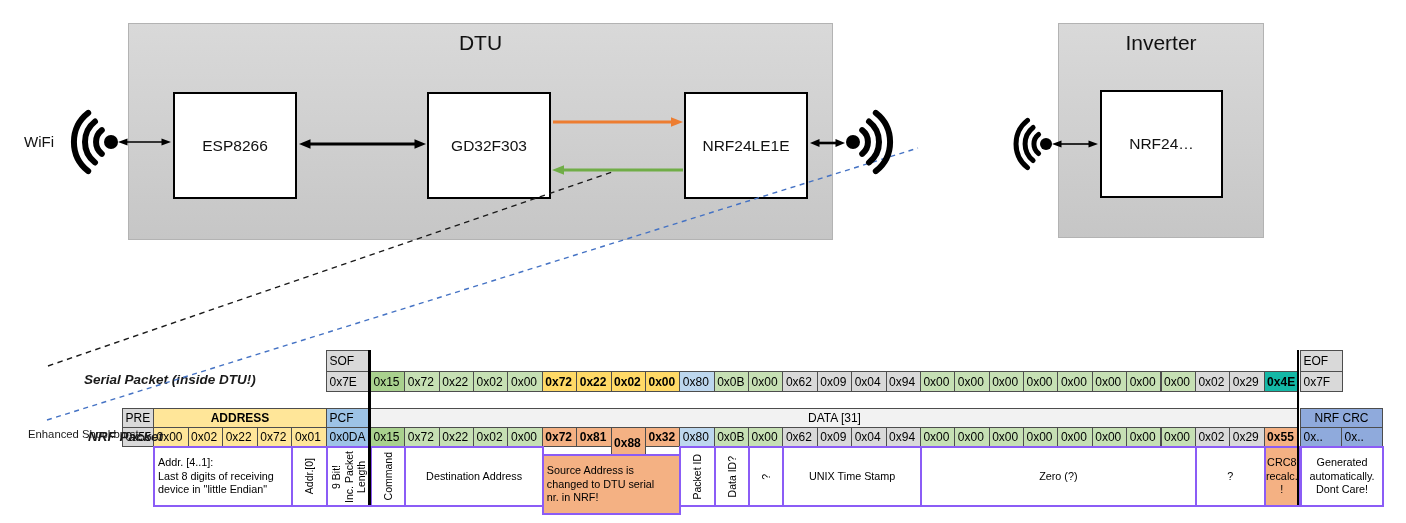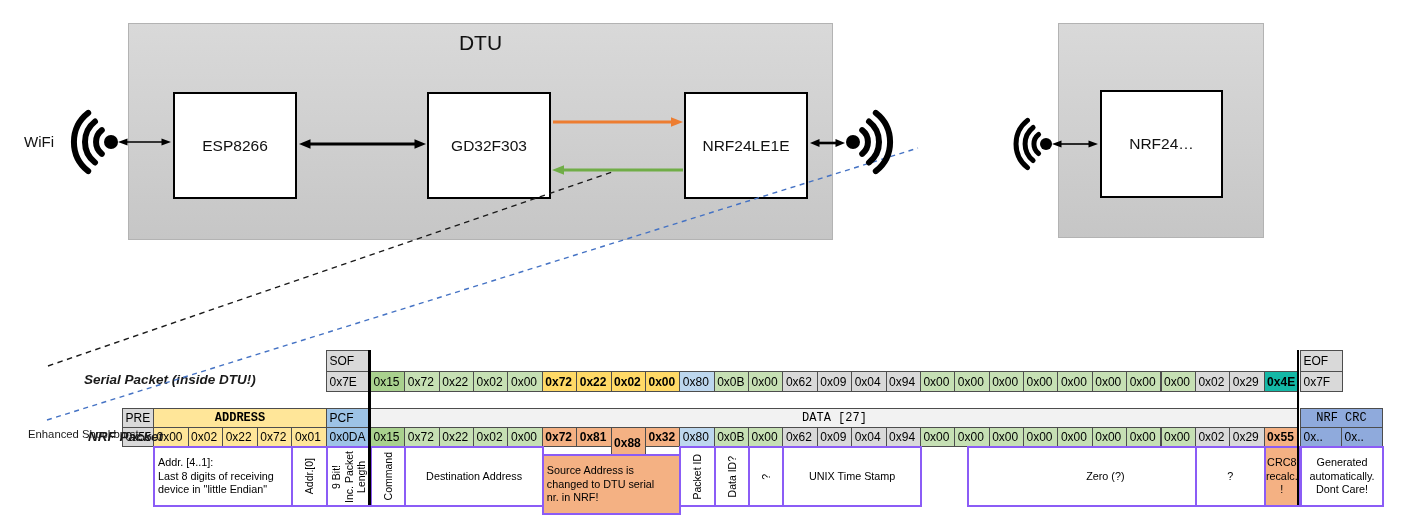--- a/index.html
+++ b/index.html
@@ -9,21 +9,21 @@
   .gbox{position:absolute;background:linear-gradient(180deg,#d9d9d9 0%,#cfcfcf 55%,#c6c6c6 100%);
         border:1px solid #b3b3b3;box-sizing:border-box;}
   .gtitle{position:absolute;font-size:21px;color:#111;text-align:center;}
   .comp{position:absolute;background:#fff;border:2px solid #000;box-sizing:border-box;
         display:flex;align-items:center;justify-content:center;font-size:15.5px;color:#111;}
   #overlay{position:absolute;left:0;top:0;z-index:6;pointer-events:none;}
   
   .cell{position:absolute;box-sizing:border-box;border:1px solid #4d4d4d;background:#fff;
         font-size:12px;color:#000;line-height:1.0;display:flex;align-items:center;
         padding-left:2.5px;white-space:pre-line;z-index:2;}
-  .cell.center{justify-content:center;padding-left:0;font-family:Liberation Mono, monospace;}
+  .cell.center{justify-content:center;padding-left:0;}
   .cell.bold{font-weight:700;}
   .ann{position:absolute;box-sizing:border-box;border:2px solid #8b5cf6;background:#fff;
        font-size:10.8px;color:#000;line-height:1.28;display:flex;align-items:center;
        justify-content:center;text-align:center;white-space:pre-line;z-index:2;}
   .ann.left{justify-content:flex-start;text-align:left;padding:1px 3px;}
   .vtext{writing-mode:vertical-rl;transform:rotate(180deg);white-space:pre-line;
          text-align:center;font-size:10.5px;line-height:1.2;}
   
   .c-gray{background:#d9d9d9;}  .c-band{background:#f2f2f2;}
   .c-green{background:#c6e0b4;} .c-green2{background:#a9d18e;}
@@ -38,20 +38,21 @@
 </style>
 </head>
 <body>
 
 <div id="canvas">
 
   <div class="gbox" style="left:128px;top:23px;width:705px;height:217px;"></div>
   <div class="gtitle" style="left:128px;top:31px;width:705px;">DTU</div>
 
   <div class="gbox" style="left:1058px;top:23px;width:206px;height:215px;"></div>
+  <div class="gtitle" style="left:1058px;top:31px;width:206px;">Inverter</div>
 
   <div class="wifi-lab" style="left:24px;top:133px;">WiFi</div>
 
   <div class="comp" style="left:173px;top:92px;width:124px;height:107px;">ESP8266</div>
   <div class="comp" style="left:427px;top:92px;width:124px;height:107px;">GD32F303</div>
   <div class="comp" style="left:684px;top:92px;width:124px;height:107px;">NRF24LE1E</div>
   <div class="comp" style="left:1100px;top:90px;width:123px;height:108px;">NRF24…</div>
 
   <svg id="overlay" width="1406" height="523" viewBox="0 0 1406 523">
 
@@ -153,21 +154,21 @@
       <div class="cell c-gray" style="left: 122px; top: 408px; width: 32px; height: 20px;">PRE</div>
       <div class="cell c-gray" style="left: 122px; top: 427px; width: 32px; height: 20px;">0x55</div>
       <div class="cell c-yellow center bold" style="left: 153px; top: 408px; width: 174px; height: 20px;">ADDRESS</div>
       <div class="cell c-yellow" style="left: 153px; top: 427px; width: 35.6px; height: 20px;">0x00</div>
       <div class="cell c-yellow" style="left: 187.6px; top: 427px; width: 35.6px; height: 20px;">0x02</div>
       <div class="cell c-yellow" style="left: 222.2px; top: 427px; width: 35.6px; height: 20px;">0x22</div>
       <div class="cell c-yellow" style="left: 256.8px; top: 427px; width: 35.6px; height: 20px;">0x72</div>
       <div class="cell c-yellow" style="left: 291.4px; top: 427px; width: 35.6px; height: 20px;">0x01</div>
       <div class="cell c-blue2" style="left: 326px; top: 408px; width: 45px; height: 20px;">PCF</div>
       <div class="cell c-blue2" style="left: 326px; top: 427px; width: 45px; height: 20px;">0x0DA</div>
-      <div class="cell c-band center" style="left: 370px; top: 408px; width: 928.99px; height: 20px;">DATA [27]</div>
+      <div class="cell c-band center" style="left: 370px; top: 408px; width: 928.99px; height: 20px;">DATA [31]</div>
       <div class="cell c-green2" style="left: 370px; top: 427px; width: 35.37px; height: 20px;">0x15</div>
       <div class="cell c-green" style="left: 404.37px; top: 427px; width: 35.37px; height: 20px;">0x72</div>
       <div class="cell c-green" style="left: 438.74px; top: 427px; width: 35.37px; height: 20px;">0x22</div>
       <div class="cell c-green" style="left: 473.11px; top: 427px; width: 35.37px; height: 20px;">0x02</div>
       <div class="cell c-green" style="left: 507.48px; top: 427px; width: 35.37px; height: 20px;">0x00</div>
       <div class="cell c-salmon bold" style="left: 541.85px; top: 427px; width: 35.37px; height: 20px;">0x72</div>
       <div class="cell c-salmon bold" style="left: 576.22px; top: 427px; width: 35.37px; height: 20px;">0x81</div>
       <div class="cell c-salmon bold" style="left: 610.59px; top: 427px; width: 35.37px; height: 32px;">0x88</div>
       <div class="cell c-salmon bold" style="left: 644.96px; top: 427px; width: 35.37px; height: 20px;">0x32</div>
       <div class="cell c-blue" style="left: 679.33px; top: 427px; width: 35.37px; height: 20px;">0x80</div>
@@ -200,21 +201,21 @@
 Length</span></div>
       <div class="ann c-white" style="left: 370px; top: 446px; width: 36.37px; height: 61px;"><span class="vtext">Command</span></div>
       <div class="ann c-white" style="left: 404.37px; top: 446px; width: 139.48px; height: 61px;">Destination Address</div>
       <div class="ann c-salmon left" style="left: 541.85px; top: 446px; width: 139.48px; height: 61px; margin-top: 8px;">Source Address is
 changed to DTU serial
 nr. in NRF!</div>
       <div class="ann c-white" style="left: 679.33px; top: 446px; width: 36.37px; height: 61px;"><span class="vtext">Packet ID</span></div>
       <div class="ann c-white" style="left: 713.7px; top: 446px; width: 36.37px; height: 61px;"><span class="vtext">Data ID?</span></div>
       <div class="ann c-white" style="left: 748.07px; top: 446px; width: 36.37px; height: 61px;"><span class="vtext">?</span></div>
       <div class="ann c-white" style="left: 782.44px; top: 446px; width: 139.48px; height: 61px;">UNIX Time Stamp</div>
-      <div class="ann c-white" style="left: 919.92px; top: 446px; width: 276.96px; height: 61px; margin-left: 47px;">Zero (?)</div>
+      <div class="ann c-white" style="left: 919.92px; top: 446px; width: 276.96px; height: 61px;">Zero (?)</div>
       <div class="ann c-white" style="left: 1194.88px; top: 446px; width: 70.74px; height: 61px;">?</div>
       <div class="ann c-salmon" style="left: 1263.62px; top: 446px; width: 36.37px; height: 61px;">CRC8
 recalc.
 !</div>
       <div class="ann c-white" style="left: 1300px; top: 446px; width: 84px; height: 61px;">Generated
 automatically.
 Dont Care!</div>
     </div>
 
   <div class="thickline" style="left:368px;top:350px;height:155px;"></div>

